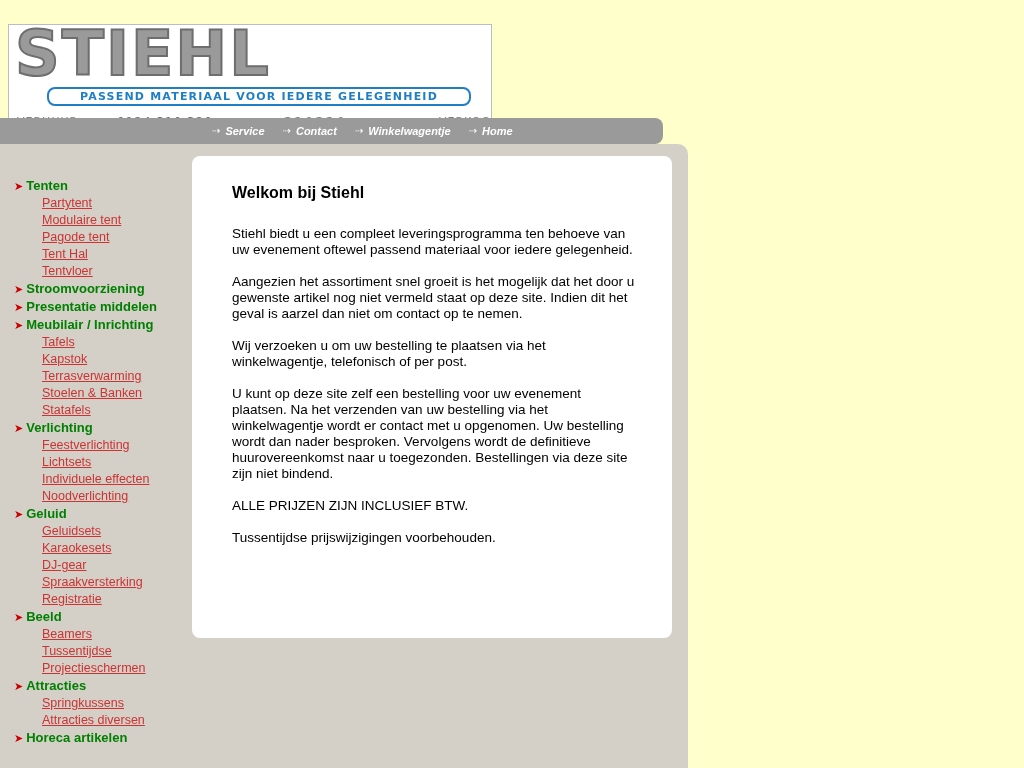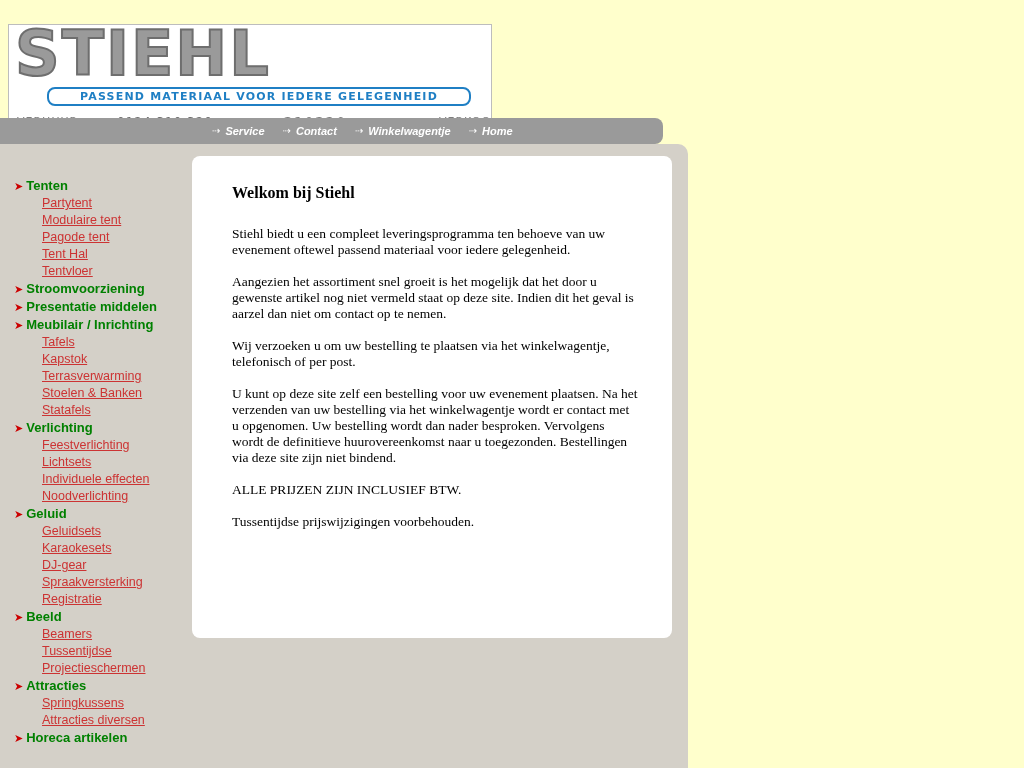--- a/index.html
+++ b/index.html
@@ -166,21 +166,20 @@
   #content {
     position: absolute;
     left: 192px;
     top: 12px;
     width: 480px;
     height: 482px;
     background: #ffffff;
     border-radius: 8px;
     box-sizing: border-box;
     padding: 28px 30px 4px 40px;
-    font-family: Liberation Serif, serif;
   }
   #content h1 {
     margin: 0 0 24px 0;
     font-size: 16px;
     font-weight: bold;
     color: #000000;
   }
   #content p {
     margin: 0 4px 16px 0;
     font-size: 13.5px;

